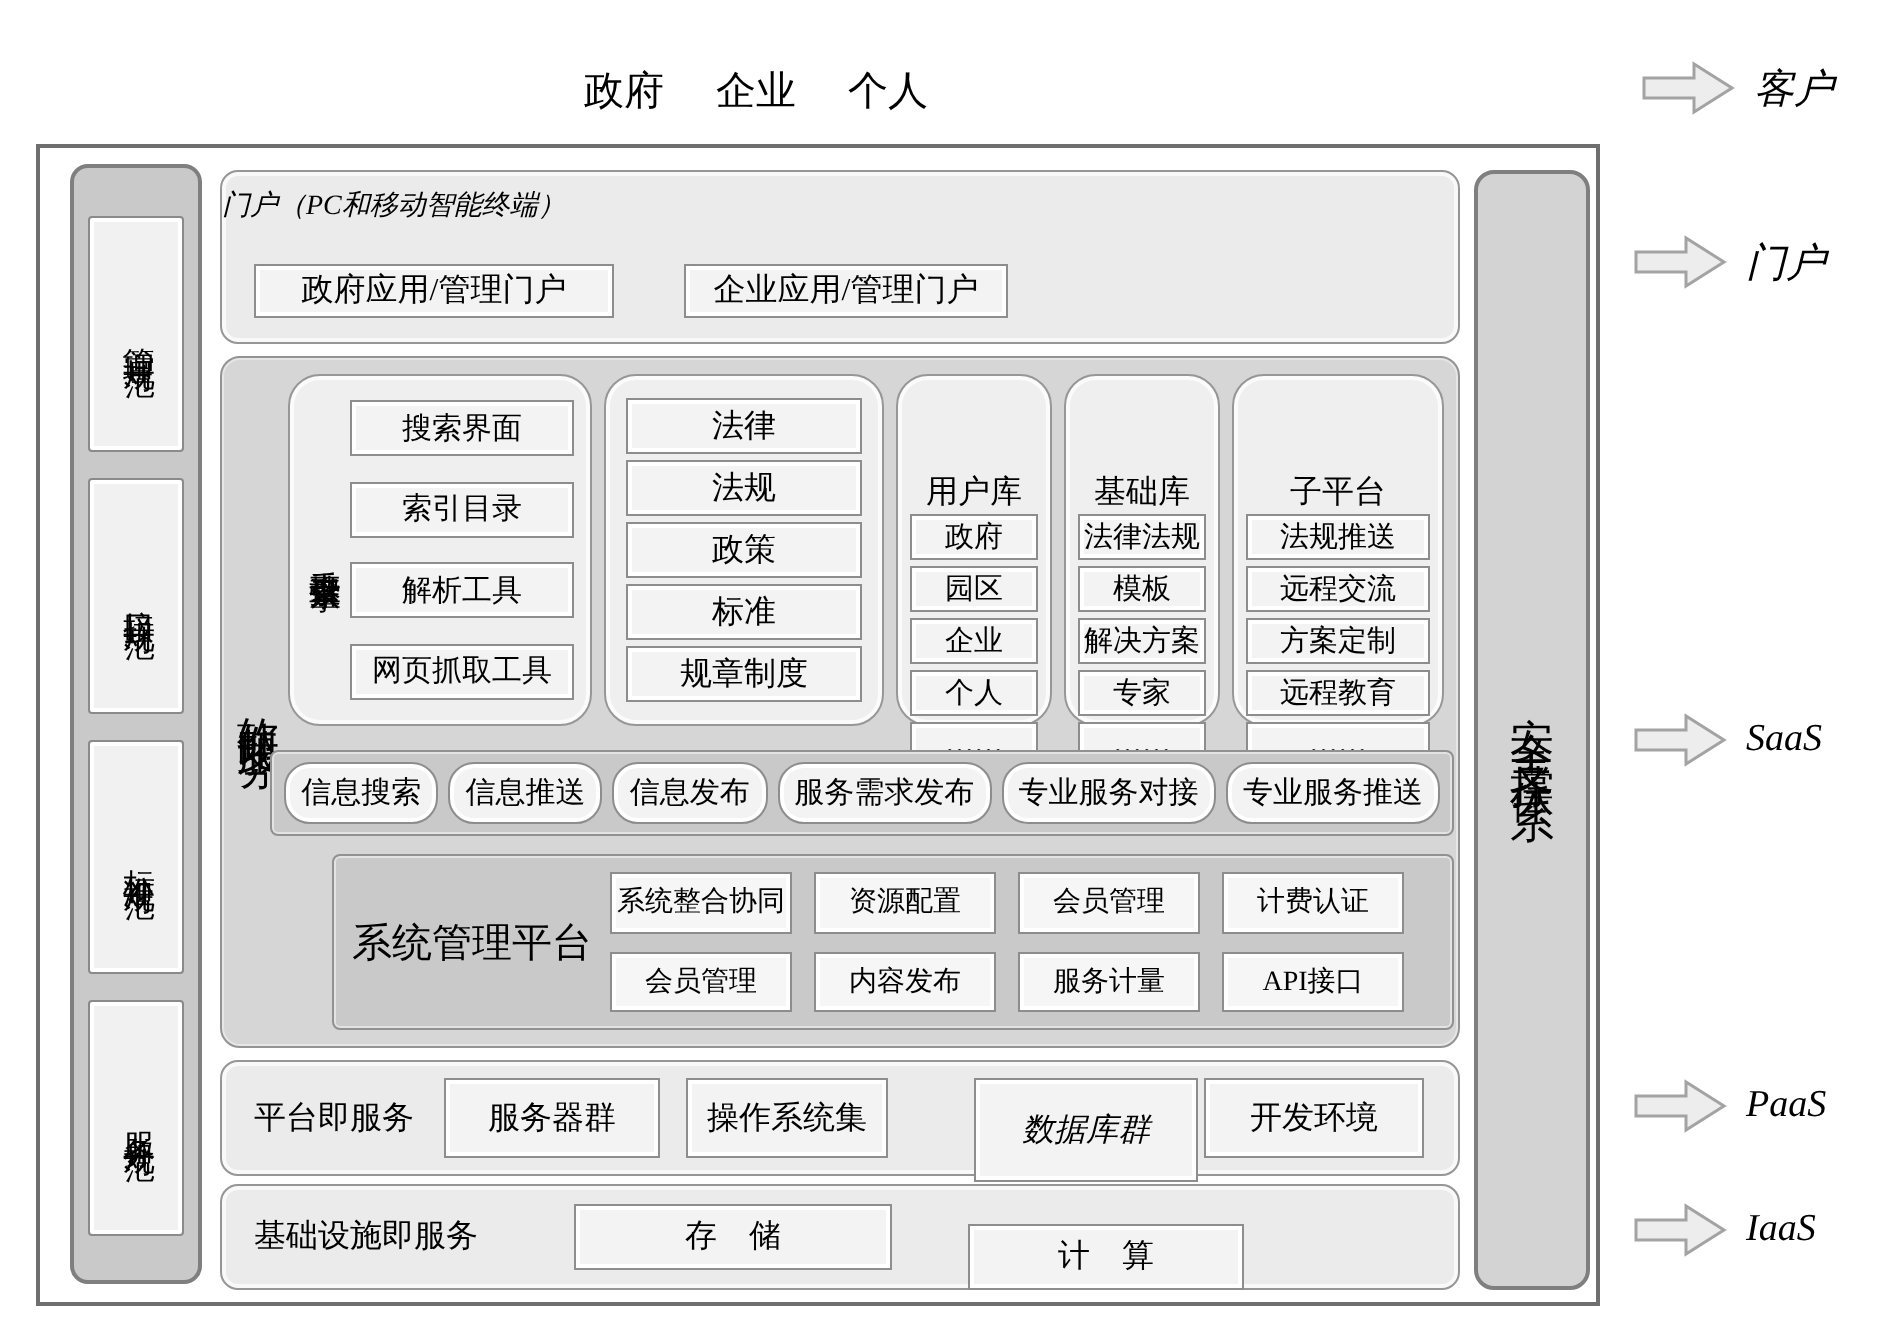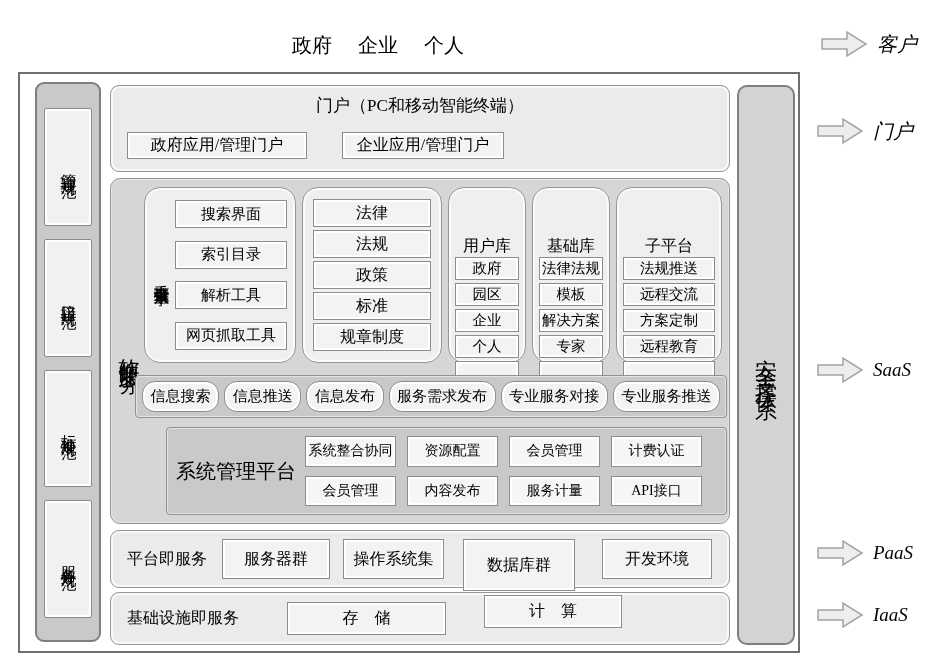--- a/index.html
+++ b/index.html
@@ -31,21 +31,21 @@
     display:flex;align-items:center;justify-content:center;border-radius:2px;
   }
   .vtext{writing-mode:vertical-rl;text-orientation:upright;}
   .sidebar-item .vtext{font-size:16px;letter-spacing:3px;}
   
   .section{
     position:absolute;background:#ebebeb;border:1px solid #969696;border-radius:9px;
     box-shadow:inset 0 0 0 2px #f9f9f9;box-sizing:border-box;
   }
   .portal{left:90px;top:11px;width:620px;height:87px;}
-  .portal-title{text-align:center;margin-top:8px;font-size:17px;}
+  .portal-title{text-align:left;margin-top:8px;font-size:14px;font-style:italic;}
   .pbox{position:absolute;height:27px;}
   
   .box{
     background:#f3f3f3;border:1px solid #8d8d8d;box-shadow:inset 0 0 0 2px #ffffff;
     display:flex;align-items:center;justify-content:center;white-space:nowrap;
     font-size:15px;box-sizing:border-box;
   }
   .portal .box{font-size:16px;}
   
   .saas{
@@ -87,24 +87,24 @@
     gap:9px 11px;padding:8px 24px 8px 0;box-sizing:border-box;
   }
   .mgmt-grid .box{font-size:14px;background:#f6f6f6;}
   
   .paas{left:90px;top:456px;width:620px;height:58px;}
   .iaas{left:90px;top:518px;width:620px;height:53px;}
   .row-label{position:absolute;left:16px;top:0;height:100%;display:flex;align-items:center;font-size:16px;}
   .paas .box,.iaas .box{position:absolute;font-size:16px;}
   .paas-b1{left:111px;top:8px;width:108px;height:40px;}
   .paas-b2{left:232px;top:8px;width:101px;height:40px;}
-  .paas-b3{left:352px;top:8px;width:112px;height:52px;}
+  .paas-b3{left:376px;top:8px;width:112px;height:52px;font-style:italic;}
   .paas-b4{left:491px;top:8px;width:110px;height:40px;}
   .iaas-b1{left:176px;top:9px;width:159px;height:33px;}
-  .iaas-b2{left:373px;top:2px;width:138px;height:33px;}
+  .iaas-b2{left:373px;top:19px;width:138px;height:33px;}
   
   .security{
     position:absolute;left:717px;top:11px;width:58px;height:560px;
     background:#d3d3d3;border:2px solid #7f7f7f;border-radius:10px;
     display:flex;align-items:center;justify-content:center;box-sizing:border-box;
   }
   .security .vtext{font-size:22px;letter-spacing:8px;}
 </style>
 </head>
 <body>

